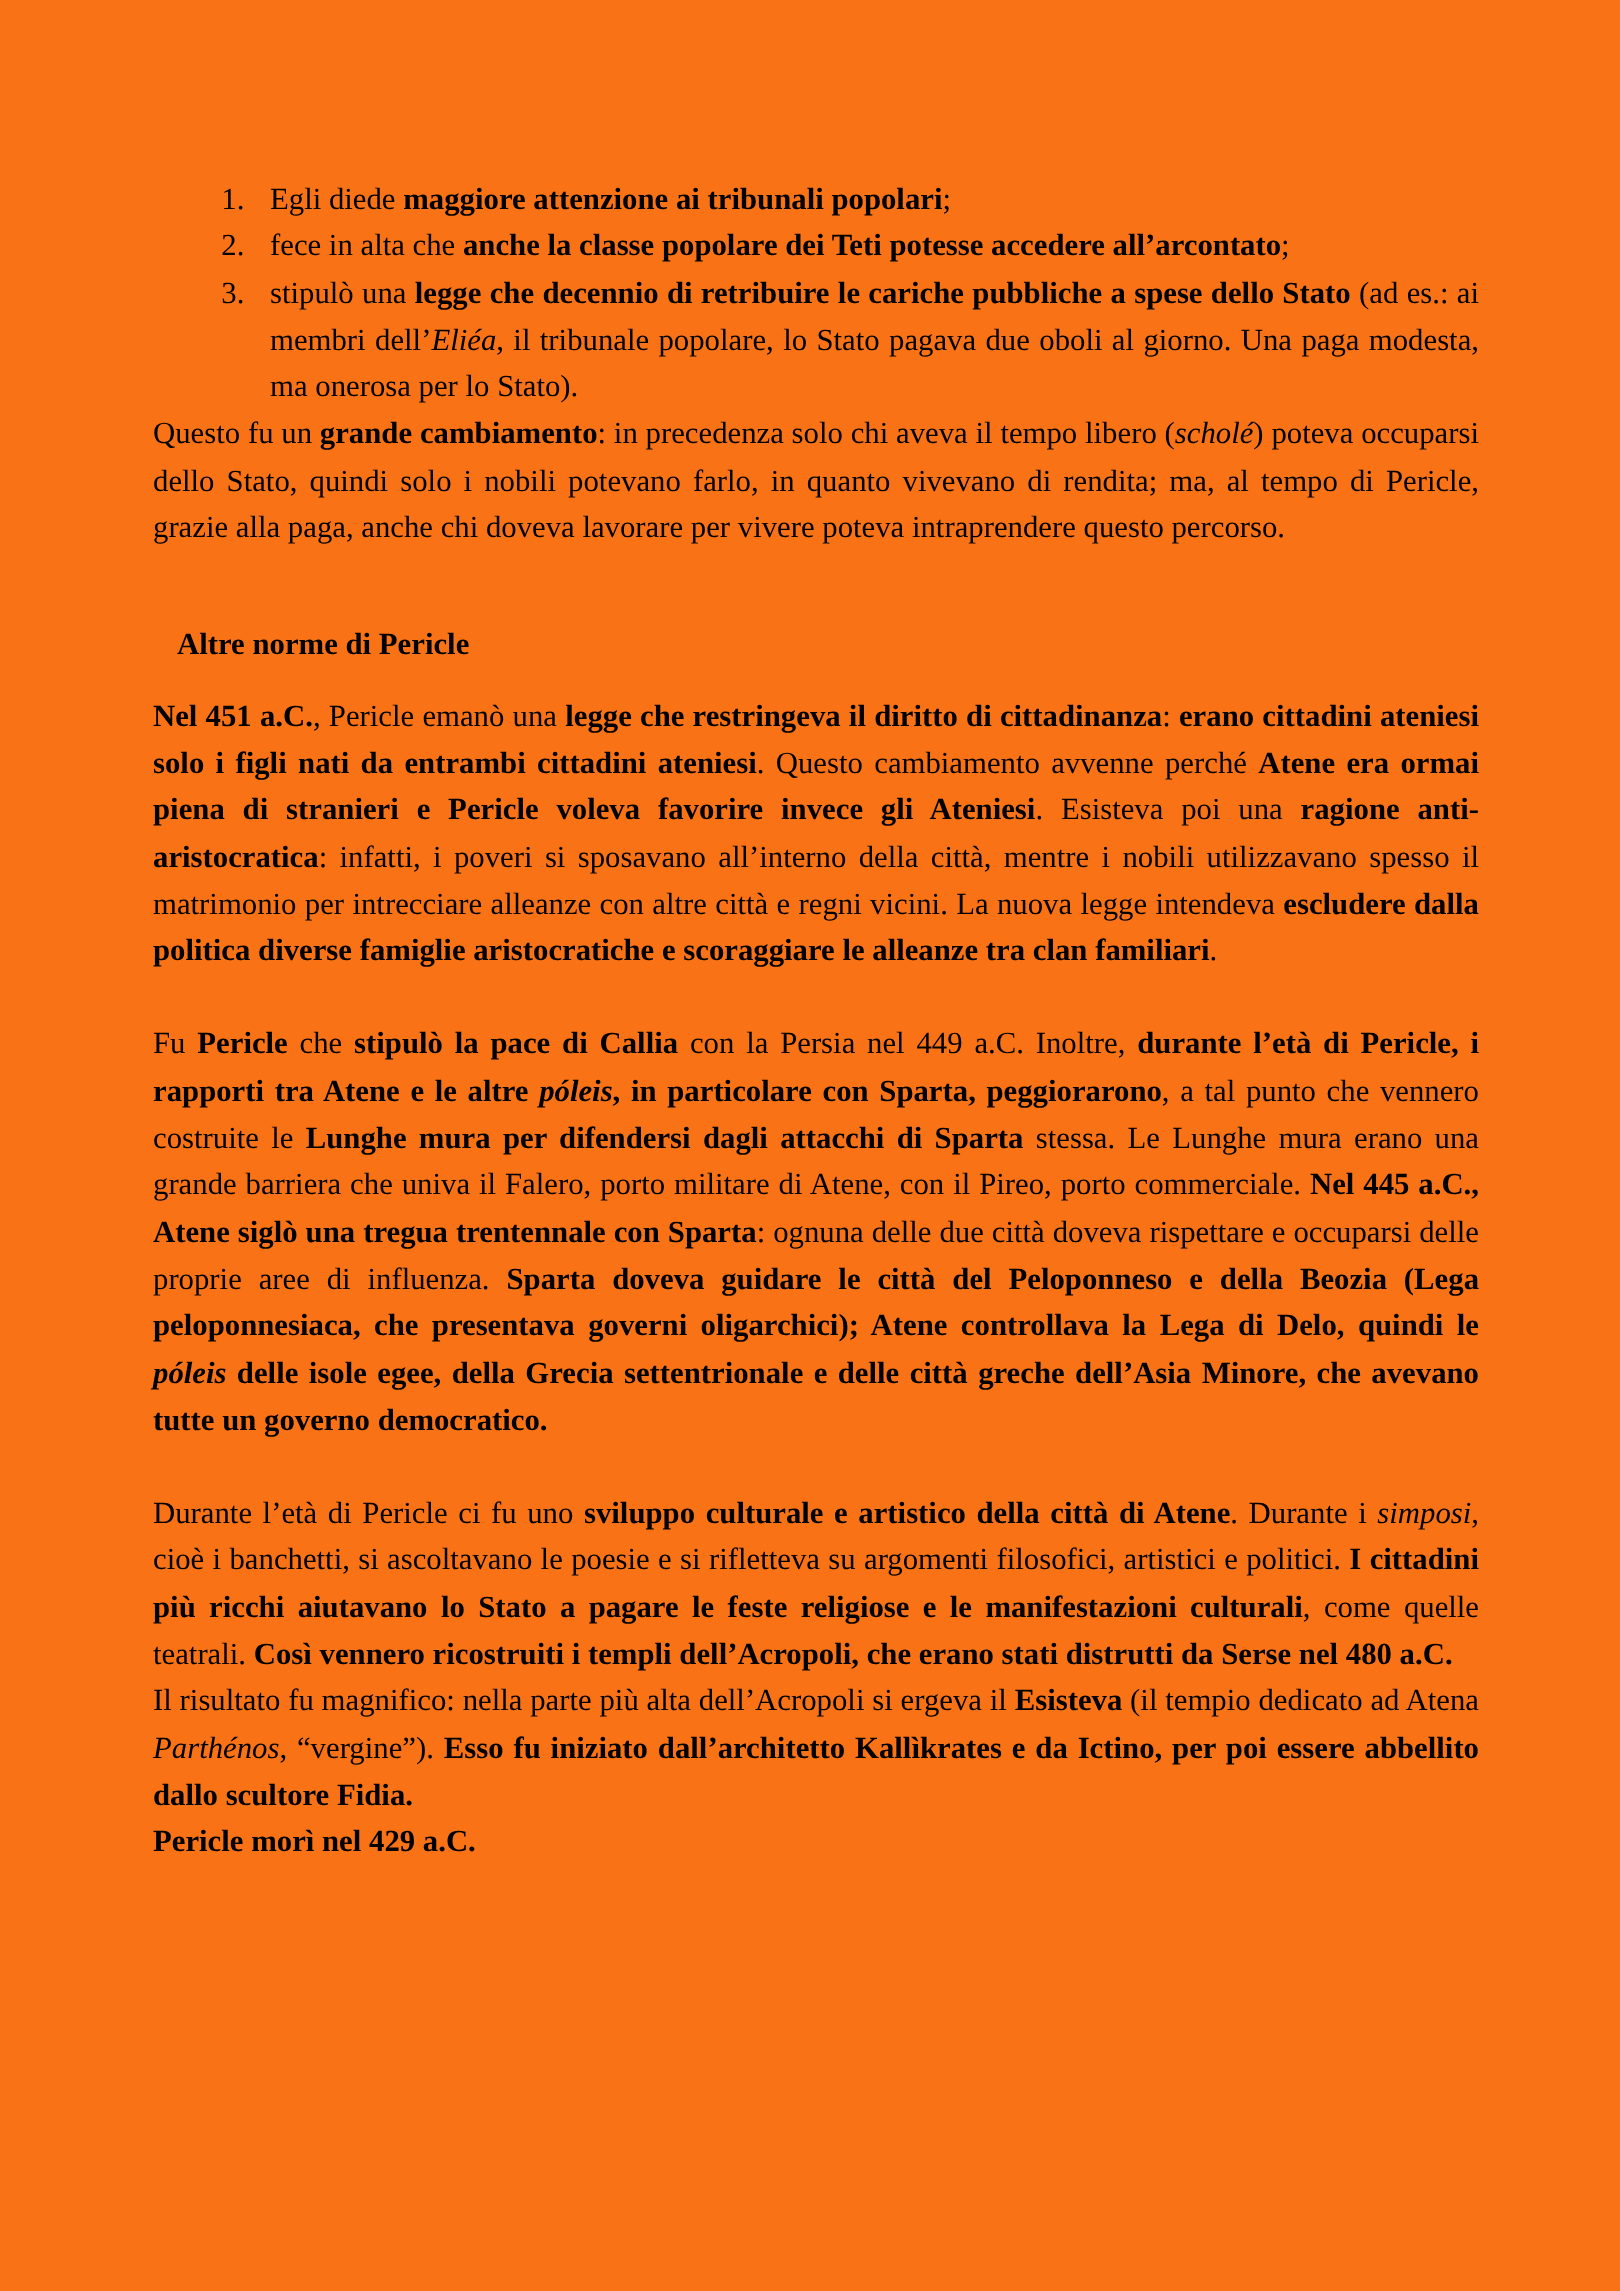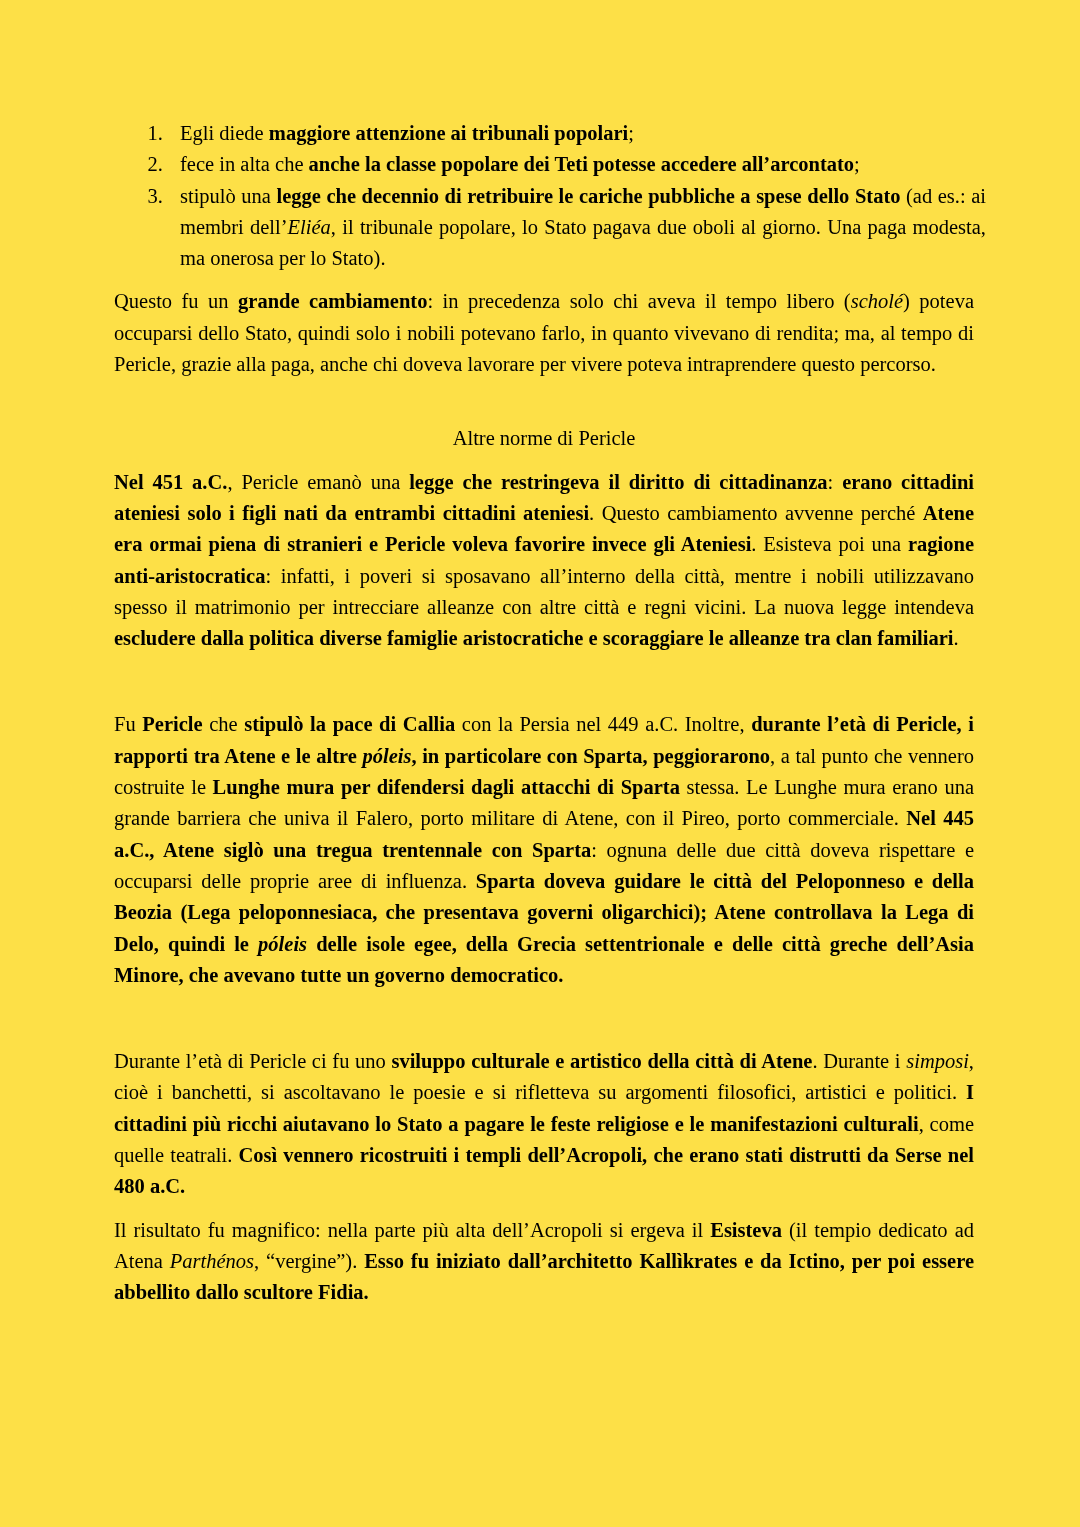--- a/index.html
+++ b/index.html
@@ -11,21 +11,21 @@
     width: 1080px;
     height: 1527px;
     font-family: "Liberation Serif", "DejaVu Serif", serif;
     color: #000000;
     -webkit-font-smoothing: antialiased;
   }
   .page {
     position: relative;
     width: 1080px;
     height: 1527px;
-    background: #fde047;
+    background: #f97316;
     box-sizing: border-box;
     padding: 118px 95px 16px 102px;
   }
   .content {
     width: 884px;
   }
   
   ol.numlist {
     margin: 0 0 0 0;
     padding: 0 0 0 66px;
@@ -34,35 +34,35 @@
   }
   ol.numlist li {
     font-size: 20.5px;
     line-height: 31.3px;
     text-align: justify;
     text-justify: inter-word;
     padding-left: 12px;
     margin: 0;
   }
   p.para {
-    margin: 12px;
+    margin: 0;
     font-size: 20.5px;
     line-height: 31.3px;
     text-align: justify;
     text-justify: inter-word;
   }
   p.para.nojust {
     text-align: left;
   }
   .heading {
-    margin: 0;
+    margin: 16px;
     font-size: 20.5px;
     line-height: 31.3px;
-    font-weight: normal;
-    text-align: center;
+    font-weight: bold;
+    text-align: left;
   }
   .gap {
     height: 31px;
   }
   b, strong { font-weight: bold; }
   i, em { }
   .bi { font-weight: bold; font-style: italic; }
 </style>
 </head>
 <body>
@@ -84,15 +84,16 @@
     <p class="para"><b>Nel 451 a.C.</b><span>, Pericle emanò una </span><b>legge che restringeva il diritto di cittadinanza</b><span>: </span><b>erano cittadini ateniesi solo i figli nati da entrambi cittadini ateniesi</b><span>. Questo cambiamento avvenne perché </span><b>Atene era ormai piena di stranieri e Pericle voleva favorire invece gli Ateniesi</b><span>. Esisteva poi una </span><b>ragione anti-aristocratica</b><span>: infatti, i poveri si sposavano all’interno della città, mentre i nobili utilizzavano spesso il matrimonio per intrecciare alleanze con altre città e regni vicini. La nuova legge intendeva </span><b>escludere dalla politica diverse famiglie aristocratiche e scoraggiare le alleanze tra clan familiari</b><span>.</span></p>
 
     <div class="gap"></div>
 
     <p class="para"><span>Fu </span><b>Pericle</b><span> che </span><b>stipulò la pace di Callia</b><span> con la Persia nel 449 a.C. Inoltre, </span><b>durante l’età di Pericle, i rapporti tra Atene e le altre </b><span class="bi">póleis</span><b>, in particolare con Sparta, peggiorarono</b><span>, a tal punto che vennero costruite le </span><b>Lunghe mura per difendersi dagli attacchi di Sparta</b><span> stessa. Le Lunghe mura erano una grande barriera che univa il Falero, porto militare di Atene, con il Pireo, porto commerciale. </span><b>Nel 445 a.C., Atene siglò una tregua trentennale con Sparta</b><span>: ognuna delle due città doveva rispettare e occuparsi delle proprie aree di influenza. </span><b>Sparta doveva guidare le città del Peloponneso e della Beozia (Lega peloponnesiaca, che presentava governi oligarchici); Atene controllava la Lega di Delo, quindi le </b><span class="bi">póleis</span><b> delle isole egee, della Grecia settentrionale e delle città greche dell’Asia Minore, che avevano tutte un governo democratico.</b></p>
 
     <div class="gap"></div>
 
     <p class="para"><span>Durante l’età di Pericle ci fu uno </span><b>sviluppo culturale e artistico della città di Atene</b><span>. Durante i </span><i>simposi</i><span>, cioè i banchetti, si ascoltavano le poesie e si rifletteva su argomenti filosofici, artistici e politici. </span><b>I cittadini più ricchi aiutavano lo Stato a pagare le feste religiose e le manifestazioni culturali</b><span>, come quelle teatrali. </span><b>Così vennero ricostruiti i templi dell’Acropoli, che erano stati distrutti da Serse nel 480 a.C.</b></p>
     <p class="para"><span>Il risultato fu magnifico: nella parte più alta dell’Acropoli si ergeva il </span><b>Esisteva</b><span> (il tempio dedicato ad Atena </span><i>Parthénos</i><span>, “vergine”). </span><b>Esso fu iniziato dall’architetto Kallìkrates e da Ictino, per poi essere abbellito dallo scultore Fidia.</b></p>
+    <p class="para nojust"><b>Pericle morì nel 429 a.C.</b></p>
 
   </div>
 </div>
 
 </body></html>

